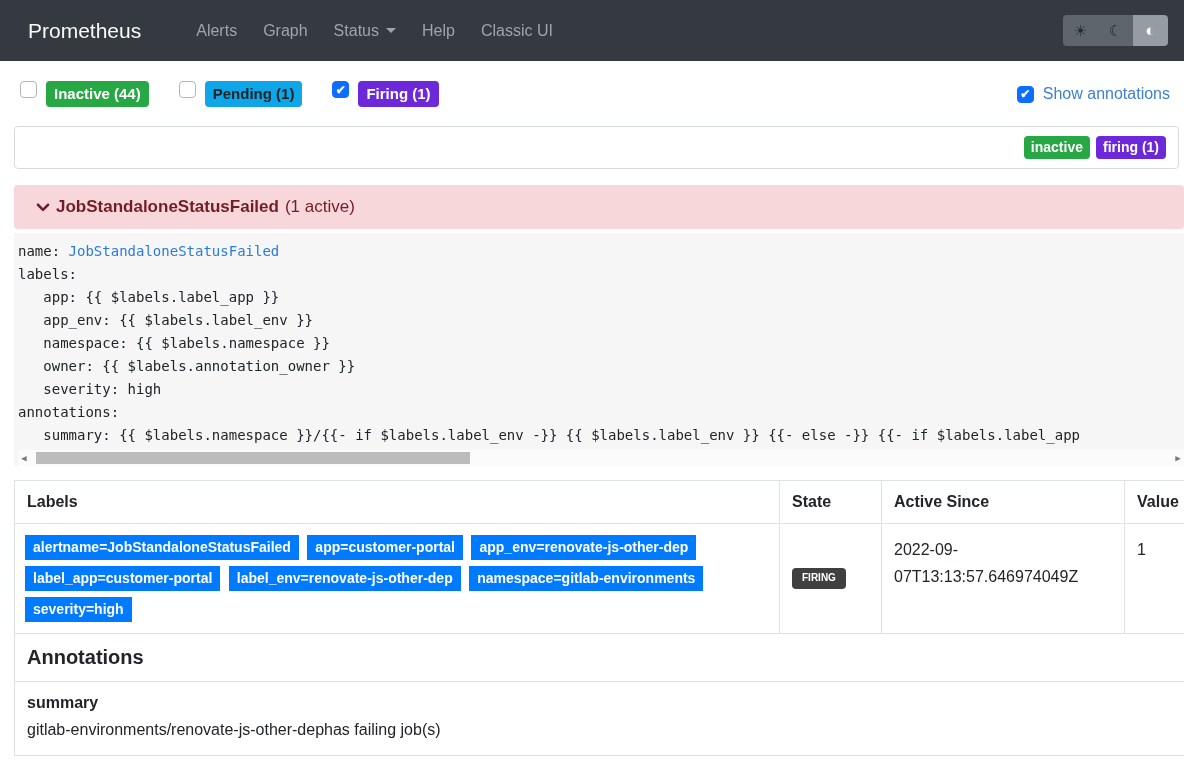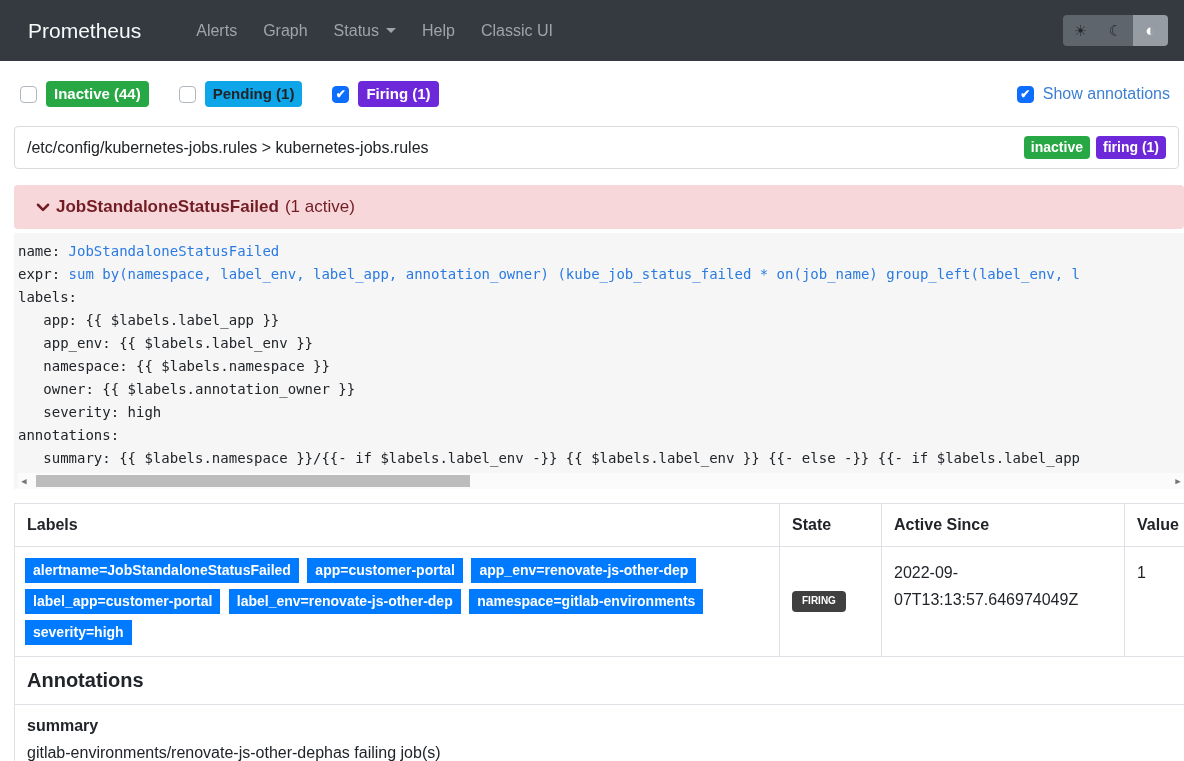--- a/index.html
+++ b/index.html
@@ -17,21 +17,21 @@
     border-left: 5px solid transparent; border-right: 5px solid transparent;
     border-top: 5px solid #9ea4aa; }
   .theme-group { margin-left: auto; display: flex; border-radius: 4px; overflow: hidden; }
   .theme-btn { width: 35px; height: 31px; border: none; cursor: pointer;
     background: #5e656c; color: #24292e; font-size: 15px; line-height: 31px;
     text-align: center; padding: 0; }
   .theme-btn.active { background: #969ca3; color: #ffffff; font-size: 17px; }
 
   
   .filter-row { display: flex; align-items: center; padding: 20px 14px 0 20px; }
-  .filter-group { display: flex; align-items: center; margin-right: 30px; cursor: pointer; }
+  .filter-group { display: flex; margin-right: 30px; cursor: pointer; }
   .cb { width: 17px; height: 17px; border-radius: 4px; background: #fff;
     border: 1px solid #b0b7bd; margin-right: 9px; flex: 0 0 auto; cursor: pointer;
     display: inline-flex; align-items: center; justify-content: center; }
   .cb.checked { background: #0d6efd; border-color: #0d6efd; color: #fff;
     font-size: 12px; font-weight: bold; line-height: 1; }
   .badge { display: inline-block; font-weight: bold; font-size: 15px; line-height: 1;
     padding: 5px 8px 6px; border-radius: 4px; color: #fff; }
   .badge.success { background: #28a745; }
   .badge.warning { background: #0ea5e9; color: #212529; }
   .badge.danger  { background: #6d28d9; }
@@ -137,40 +137,38 @@
     <span class="cb checked">✔</span>
     <span class="badge danger">Firing (1)</span>
   </label>
   <label class="show-ann">
     <span class="cb checked">✔</span>
     <span class="show-ann-label">Show annotations</span>
   </label>
 </div>
 
 <div class="rule-card">
-  <span class="rule-title">/etc/config/kubernetes-jobs.rules &gt; kubernetes-jobs.rules</span>
   <span class="rule-badges">
     <span class="badge success">inactive</span>
     <span class="badge danger">firing (1)</span>
   </span>
 </div>
 
 <div class="alert-head">
   <span class="chev">
     <svg width="18" height="18" viewBox="0 0 16 16" fill="none" stroke="#721c24" stroke-width="2.2" stroke-linecap="round" stroke-linejoin="round">
       <polyline points="3.5,6 8,10.5 12.5,6"></polyline>
     </svg>
   </span>
   <span class="alert-name">JobStandaloneStatusFailed</span>
   <span class="alert-active-count">(1 active)</span>
 </div>
 
 <div class="code">
   <div class="code-line"><span>name: </span><span class="hl">JobStandaloneStatusFailed</span></div>
-  <div class="code-line"><span>expr: </span><span class="hl">sum by(namespace, label_env, label_app, annotation_owner) (kube_job_status_failed * on(job_name) group_left(label_env, l</span></div>
   <div class="code-line"><span>labels:</span></div>
   <div class="code-line"><span>   app: {{ $labels.label_app }}</span></div>
   <div class="code-line"><span>   app_env: {{ $labels.label_env }}</span></div>
   <div class="code-line"><span>   namespace: {{ $labels.namespace }}</span></div>
   <div class="code-line"><span>   owner: {{ $labels.annotation_owner }}</span></div>
   <div class="code-line"><span>   severity: high</span></div>
   <div class="code-line"><span>annotations:</span></div>
   <div class="code-line"><span>   summary: {{ $labels.namespace }}/{{- if $labels.label_env -}} {{ $labels.label_env }} {{- else -}} {{- if $labels.label_app</span></div>
   <div class="hscroll">
     <span class="arrow">◀</span>

